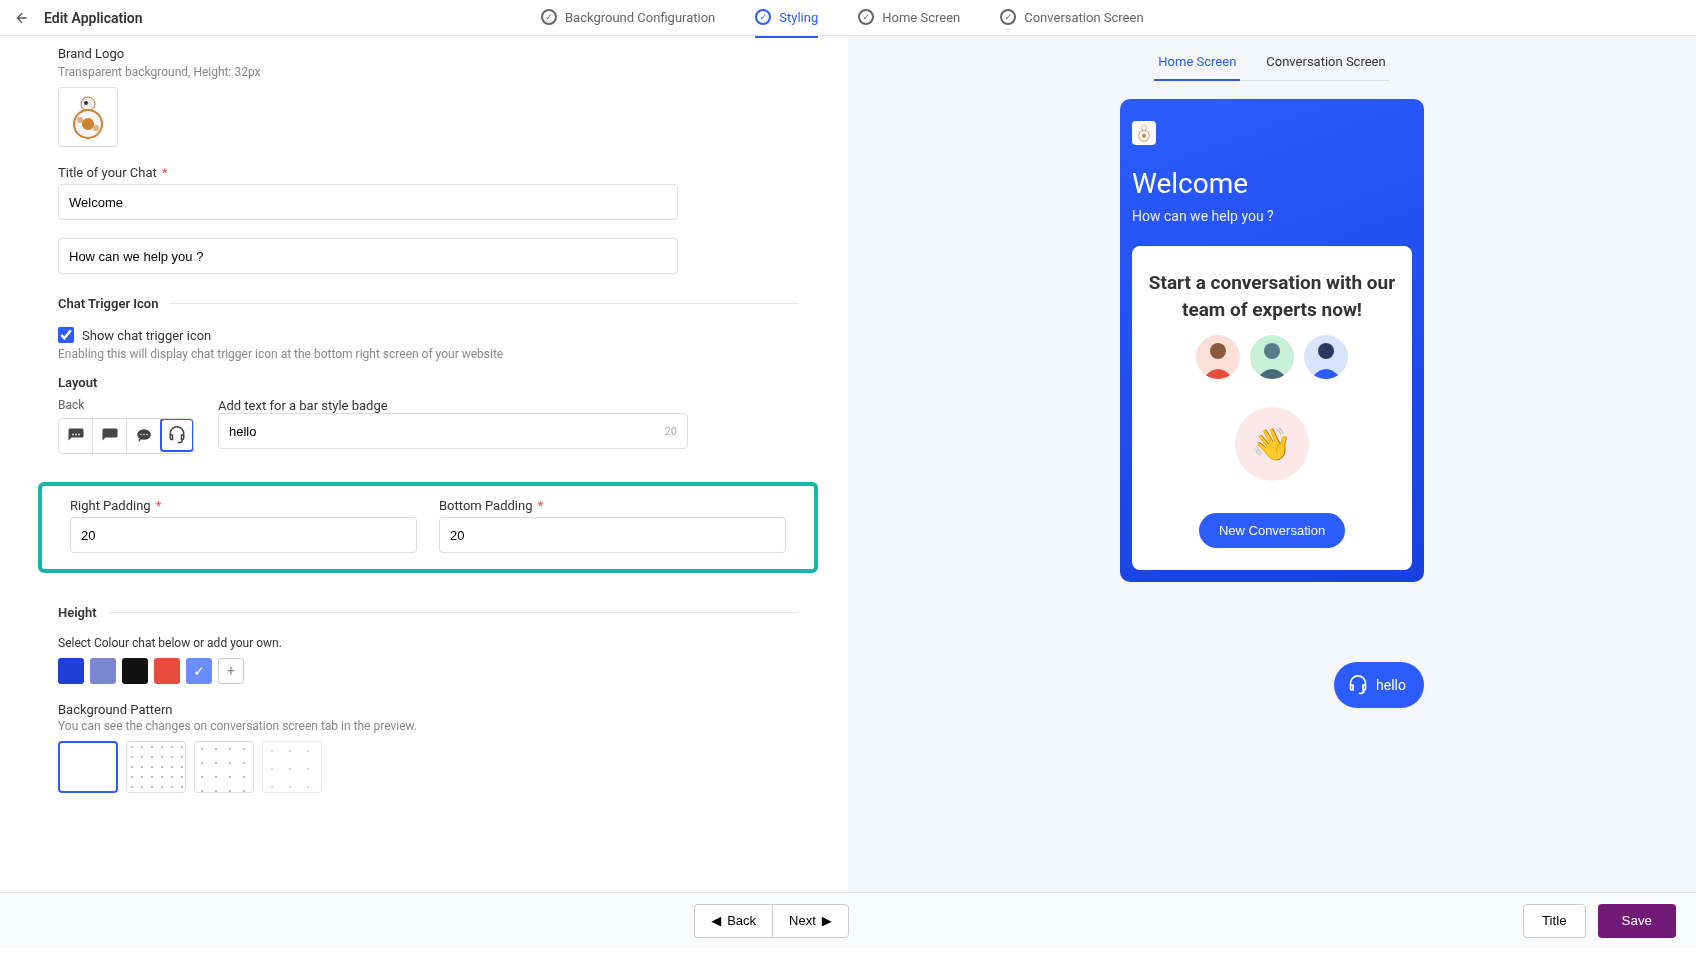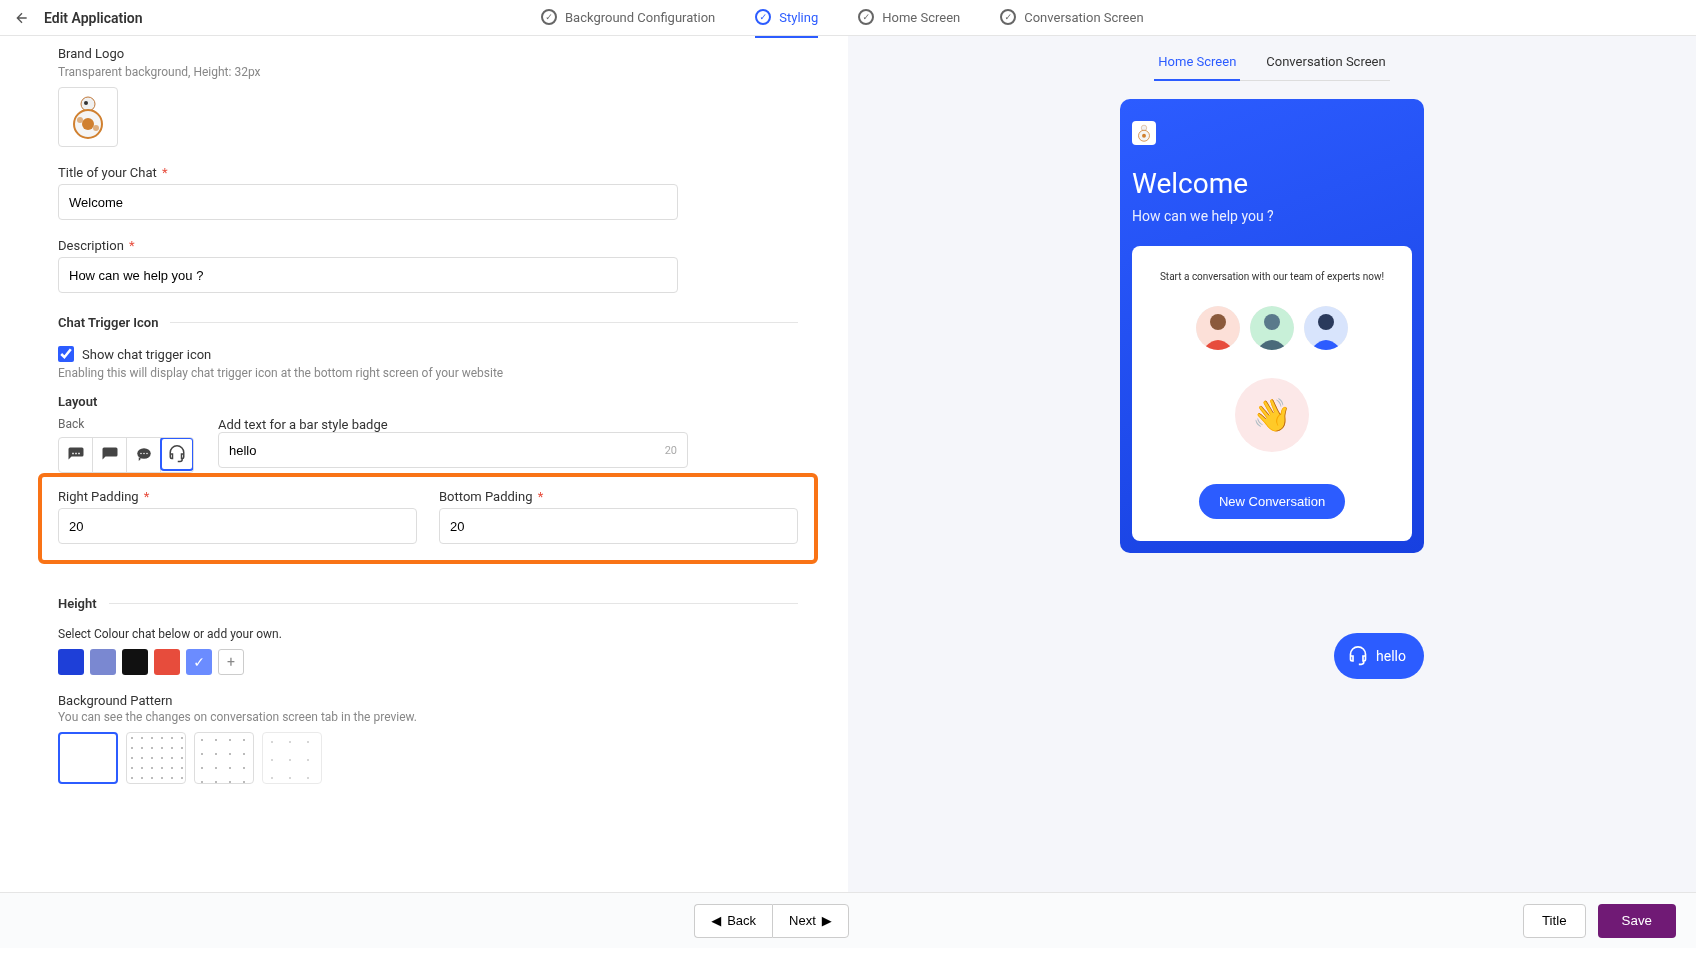--- a/index.html
+++ b/index.html
@@ -43,21 +43,21 @@
 .icon-choices { display: flex; gap: 0; border: 1px solid #ddd; border-radius: 4px; overflow: hidden; }
 .icon-choice { width: 34px; height: 34px; display: flex; align-items: center; justify-content: center; cursor: pointer; border-right: 1px solid #ddd; color: #444; }
 .icon-choice:last-child { border-right: none; }
 .icon-choice.selected { border: 2px solid #2c5cff; margin: -1px; position: relative; z-index: 1; border-radius: 4px; }
 
 .badge-group { flex: 1; }
 .badge-input-wrap { display: flex; align-items: center; border: 1px solid #ddd; border-radius: 4px; padding: 0 10px; height: 36px; max-width: 470px; }
 .badge-input-wrap input { border: none; flex: 1; outline: none; font-size: 13px; }
 .badge-counter { font-size: 11px; color: #aaa; }
 
-.highlighted-block { border: 4px solid #f97316; border-radius: 6px; padding: 12px 16px 16px; margin: 0 -20px 0 -20px; }
+.highlighted-block { border: 4px solid #14b8a6; border-radius: 6px; padding: 12px 28px 16px; margin: 28px -20px 0 -20px; }
 .padding-row { display: flex; gap: 22px; }
 .padding-col { flex: 1; }
 
 
 .color-swatches { display: flex; gap: 6px; margin-top: 8px; }
 .swatch { width: 26px; height: 26px; border-radius: 3px; cursor: pointer; position: relative; display:flex; align-items:center; justify-content:center; color:#fff; font-size:14px;}
 .swatch.add { border: 1px solid #ccc; background: #fff; color: #888; }
 .swatch.selected::after { content:"✓"; position:absolute; color:#fff; font-size:14px; }
 
 .pattern-row { display: flex; gap: 8px; margin-top: 8px; }
@@ -69,21 +69,21 @@
 .preview-tabs { display: flex; gap: 22px; border-bottom: 1px solid #ddd; margin-bottom: 18px; }
 .preview-tab { padding: 10px 4px; cursor: pointer; color: #333; font-size: 13px; border-bottom: 2px solid transparent; margin-bottom: -1px;}
 .preview-tab.active { color: #2c5cff; border-bottom-color: #2c5cff; }
 
 .phone-mock { width: 304px; background: linear-gradient(160deg, #2c5cff 0%, #1740e0 100%); border-radius: 10px; padding: 22px 12px 12px; color: #fff; position: relative; }
 .phone-logo { width: 24px; height: 24px; background: #fff; border-radius: 4px; margin-bottom: 22px; display:flex; align-items:center; justify-content:center; font-size:14px;}
 .phone-title { font-size: 28px; font-weight: 400; margin-bottom: 8px; }
 .phone-subtitle { font-size: 14px; opacity: 0.9; margin-bottom: 22px; }
 
 .phone-card { background: #fff; border-radius: 8px; padding: 24px 16px 22px; text-align: center; color: #333; }
-.card-heading { font-size: 10px; font-weight: 400; margin-bottom: 22px; line-height: 1.4; }
+.card-heading { font-size: 19px; font-weight: 700; margin-bottom: 12px; line-height: 1.4; }
 .avatars { display: flex; justify-content: center; gap: 10px; margin-bottom: 28px; }
 .avatar { width: 44px; height: 44px; border-radius: 50%; background: #eee; display:flex; align-items:center; justify-content:center; overflow:hidden;}
 .wave-circle { width: 74px; height: 74px; border-radius: 50%; background: #fce8e8; margin: 0 auto 32px; display: flex; align-items: center; justify-content: center; font-size: 32px; }
 .new-convo-btn { background: #2c5cff; color: #fff; border: none; border-radius: 20px; padding: 10px 20px; font-size: 13px; cursor: pointer; }
 
 .trigger-pill { position: absolute; bottom: -56px; right: 0; background: #2c5cff; color: #fff; border-radius: 24px; height: 46px; padding: 0 18px 0 14px; display: flex; align-items: center; gap: 8px; font-size: 14px; }
 
 
 .footer { height: 56px; border-top: 1px solid #e5e5e5; display: flex; align-items: center; padding: 0 20px; background: #fafbfc; }
 .footer-center { margin: 0 auto; display: flex; }
@@ -147,21 +147,20 @@
           </svg>
       </div>
     </div>
 
     <div class="field-group">
       <span class="label"><span>Title of your Chat</span> <span class="req">*</span></span>
       <input class="text-input" type="text" value="Welcome" style="">
     </div>
 
     <div class="field-group">
-      <span class="label"><span>Description</span> <span class="req">*</span></span>
       <input class="text-input" type="text" value="How can we help you ?" style="">
     </div>
 
     <div class="section-divider">
       <span class="sect-title">Chat Trigger Icon</span>
       <span class="line"></span>
     </div>
 
     <div class="checkbox-row">
       <input type="checkbox" checked="" style="">

